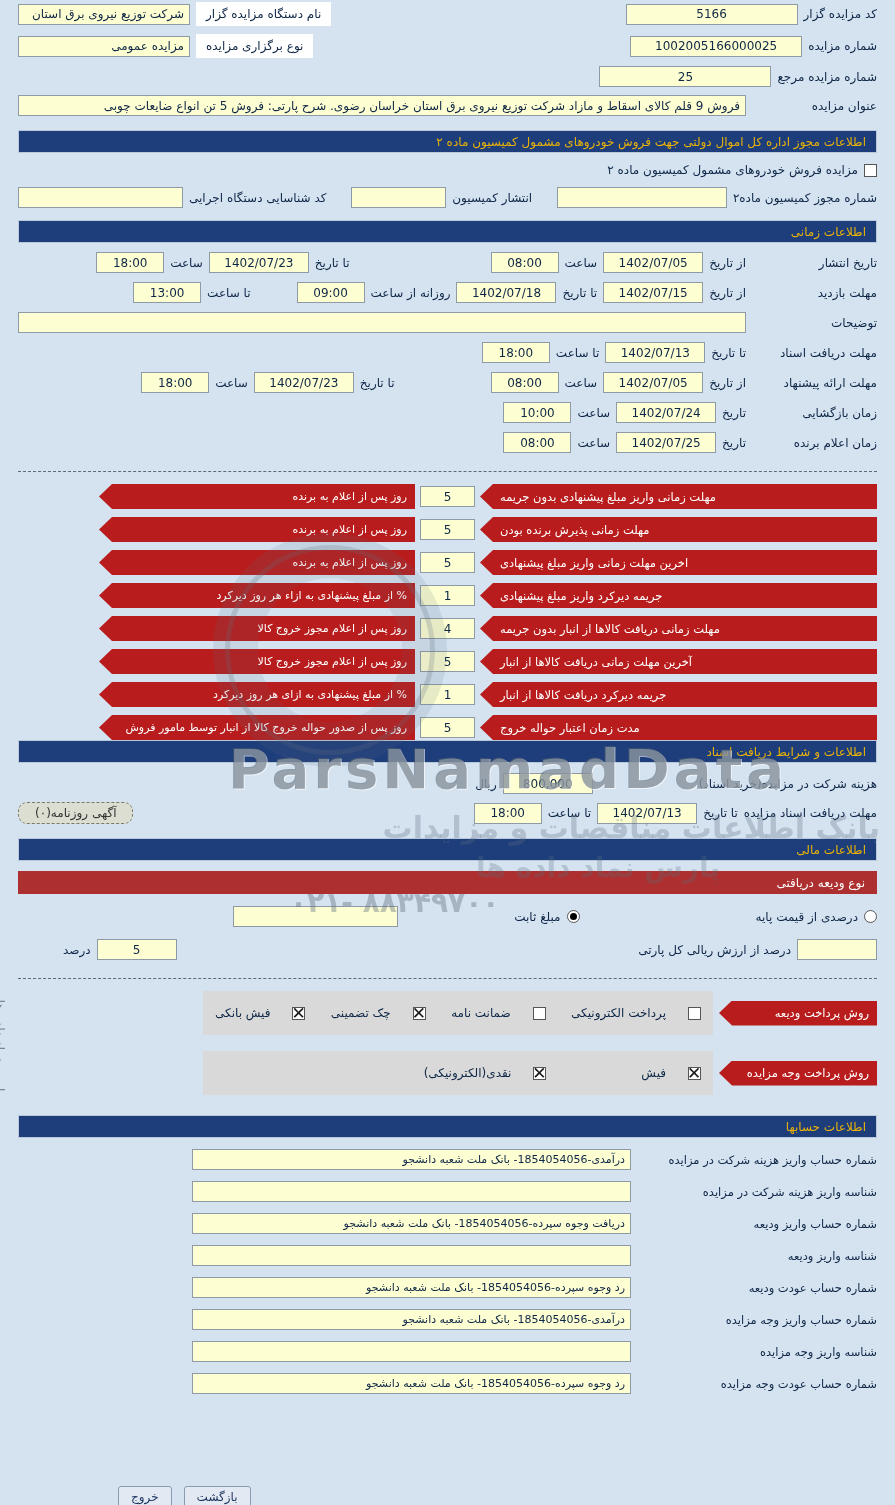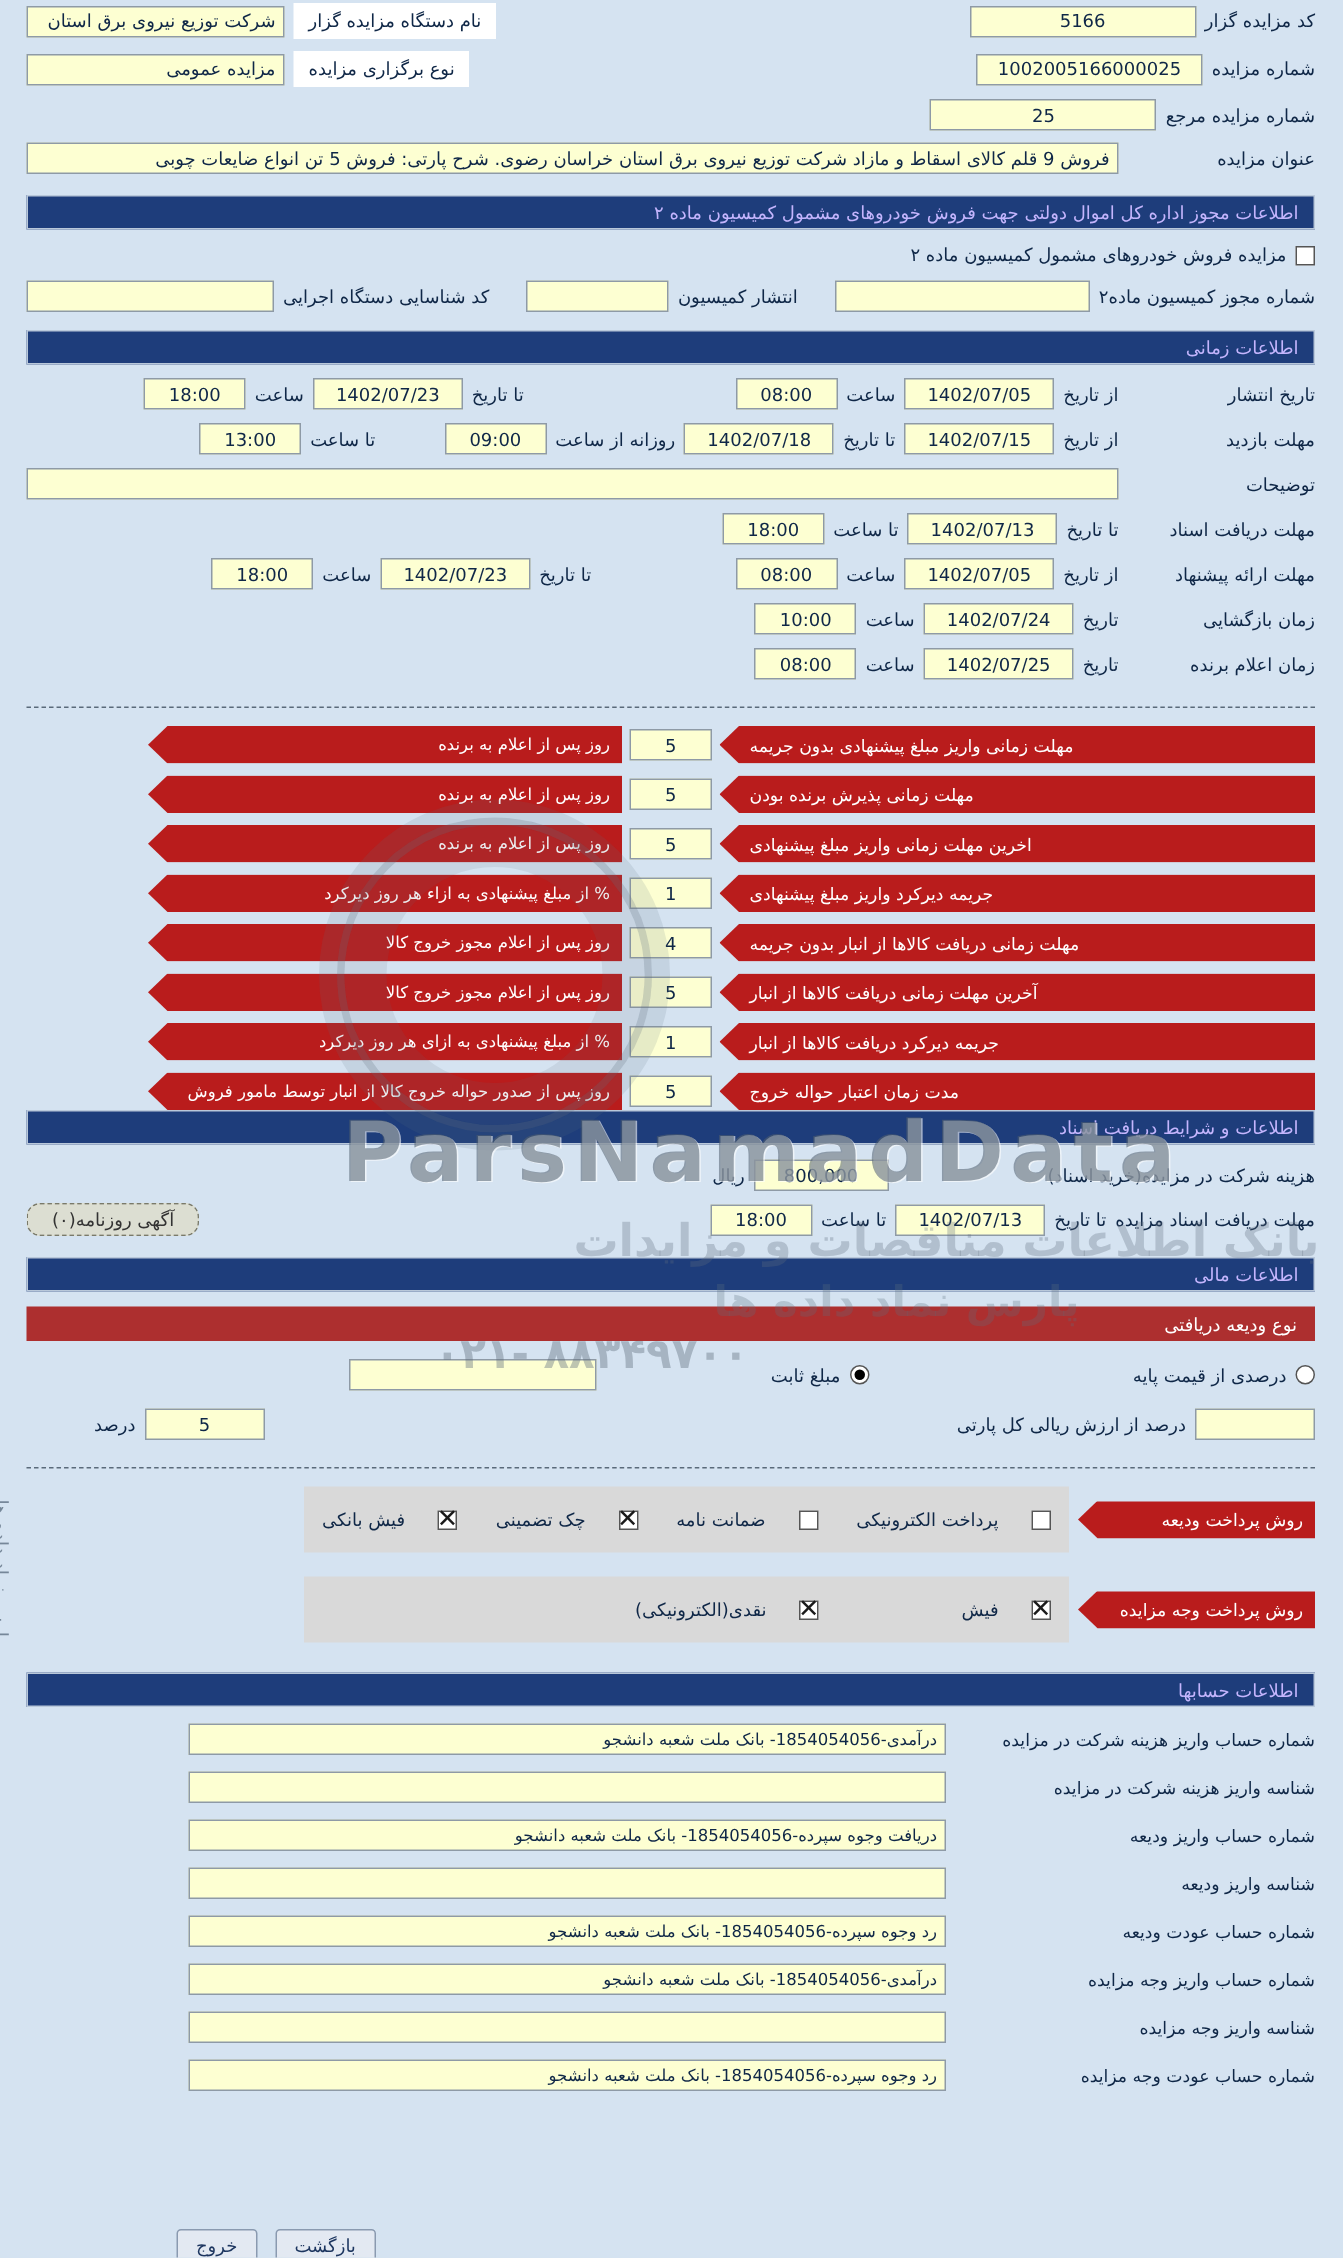--- a/index.html
+++ b/index.html
@@ -21,30 +21,30 @@
   .flabel { width: 125px; white-space: nowrap; }
   .wcell { background: #ffffff; height: 24px; display: flex; align-items: center; padding: 0 10px; white-space: nowrap; }
   .inp {
     background: #fdffd2; border: 1px solid #8e9aa6; height: 21px;
     display: flex; align-items: center; padding: 0 5px;
     white-space: nowrap; overflow: hidden;
   }
   .inp.center { justify-content: center; }
   .inp.start { justify-content: flex-start; }
   .w68{width:68px}.w80{width:80px}.w90{width:90px}.w95{width:95px}.w100{width:100px}
-  .w155{width:151px}.w165{width:165px}.w170{width:170px}.w215{width:172px}
+  .w155{width:172px}.w165{width:165px}.w170{width:170px}.w215{width:172px}
   .grow { flex: 1; }
   .mt2{margin-top:2px}.mt8{margin-top:8px}.mt9{margin-top:9px}.mt10{margin-top:10px}
   .mt11{margin-top:11px}.mt12{margin-top:12px}.mt14{margin-top:14px}.mt16{margin-top:16px}
   .mt18{}.mt20{margin-top:20px}
   .gap40{margin-right:40px}.gap90{margin-right:90px}.gap100{margin-right:100px}
   .gap110{margin-right:110px}.gap135{margin-right:135px}.gap170{margin-right:170px}
   .push-end{margin-right:auto}
   .sec {
-    background: #1e3d7b; color: #c4b5fd; height: 23px;
+    background: #1e3d7b; color: #eab308; height: 23px;
     display: flex; align-items: center; padding: 0 10px;
     border: 1px solid #b9c8da;
   }
   .dash { border-top: 1px dashed #5a6a7a; margin: 18px 0 12px 0; }
   .ribbon {
     background: #b91c1c; color: #ffffff; height: 25px;
     display: flex; align-items: center; white-space: nowrap;
     clip-path: polygon(0 50%, 13px 0, 100% 0, 100% 100%, 13px 100%);
     font-size: 11.5px;
   }
@@ -60,21 +60,21 @@
   .cb.checked::before { content: "\2715"; position: absolute; left: -2px; top: -5px; font-size: 17px; font-weight: bold; color: #1a1a1a; }
   .radio { width: 13px; height: 13px; border: 1px solid #555; border-radius: 50%; background: #fff; position: relative; flex: none; }
   .radio.checked::after { content: ""; position: absolute; top: 2px; left: 2px; right: 2px; bottom: 2px; border-radius: 50%; background: #000; }
   .prow { display: flex; align-items: center; gap: 6px; }
   .plabel { width: 158px; justify-content: flex-start; padding: 0 8px 0 18px; }
   .panel { width: 510px; height: 44px; background: #d9d9d9; display: flex; align-items: center; padding: 0 12px; }
   .panel.spread { justify-content: space-between; }
   .panel.pair { justify-content: flex-start; gap: 95px; }
   .cbgroup { display: flex; align-items: center; gap: 22px; }
   .alabel { width: 240px; white-space: nowrap; font-size: 11.5px; }
-  .ainp { width: 505px; font-size: 11px; text-align: right; }
+  .ainp { width: 439px; font-size: 11px; text-align: right; }
   .btn-news {
     background: #dcded2; border: 1px dashed #7a7a6a; border-radius: 9px;
     padding: 3px 16px; color: #333; white-space: nowrap; cursor: pointer;
     font-family: inherit; font-size: 12px;
   }
   .footer { position: absolute; top: 1486px; left: 118px; display: flex; gap: 12px; direction: rtl; z-index: 1; }
   .fbtn {
     background: #e3e9f2; border: 1px solid #8a9ab0; border-radius: 3px;
     padding: 3px 12px; font-size: 12px; color: #1c355f; font-family: inherit; cursor: pointer;
   }

